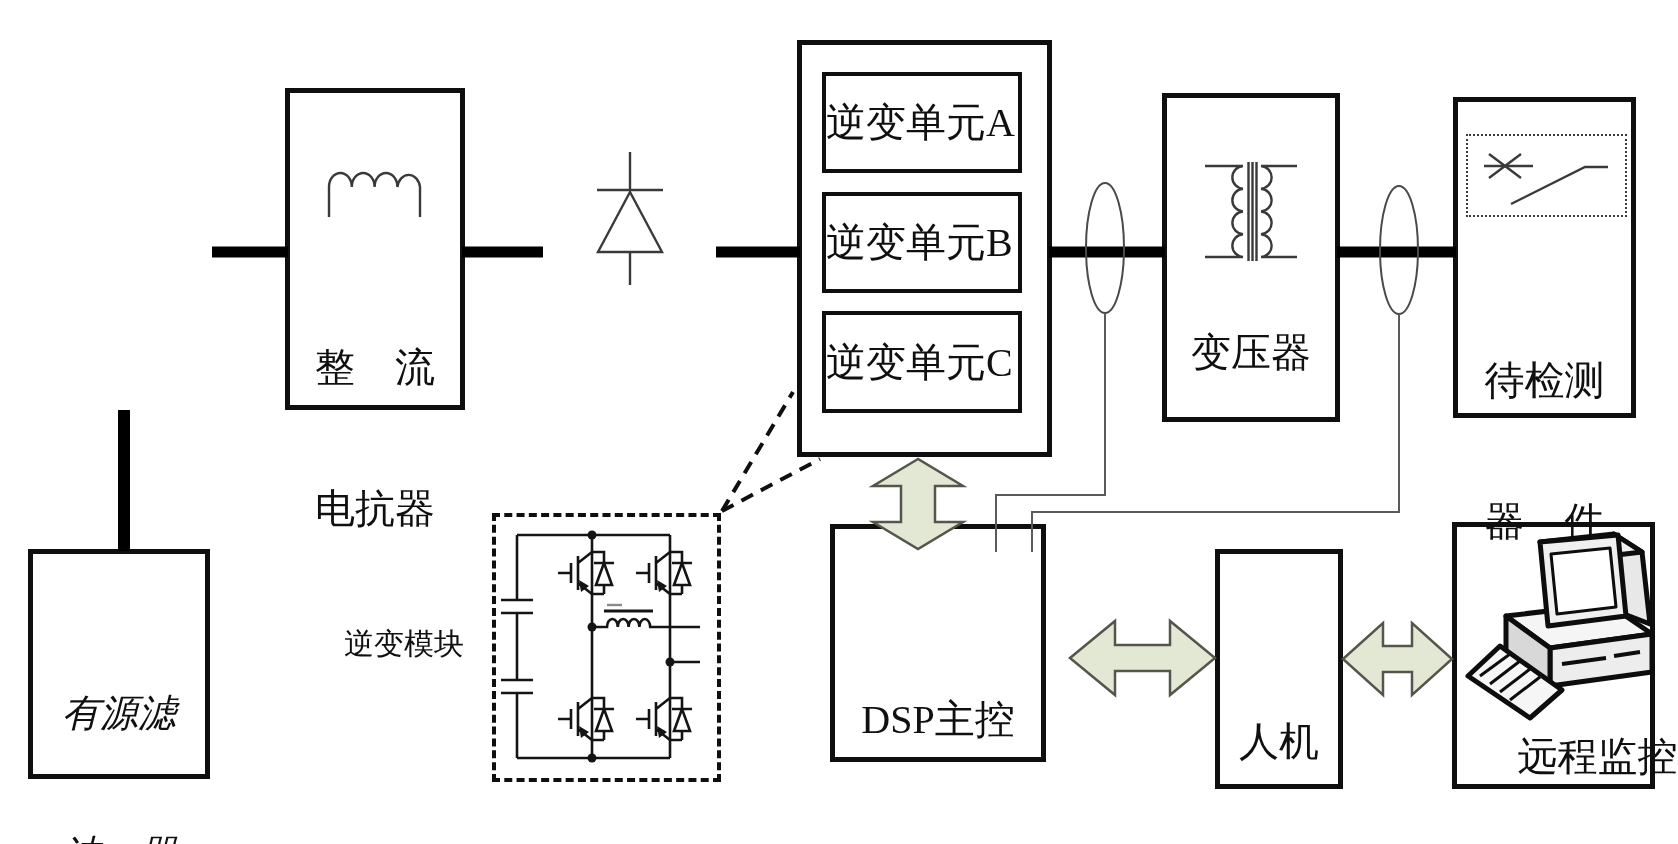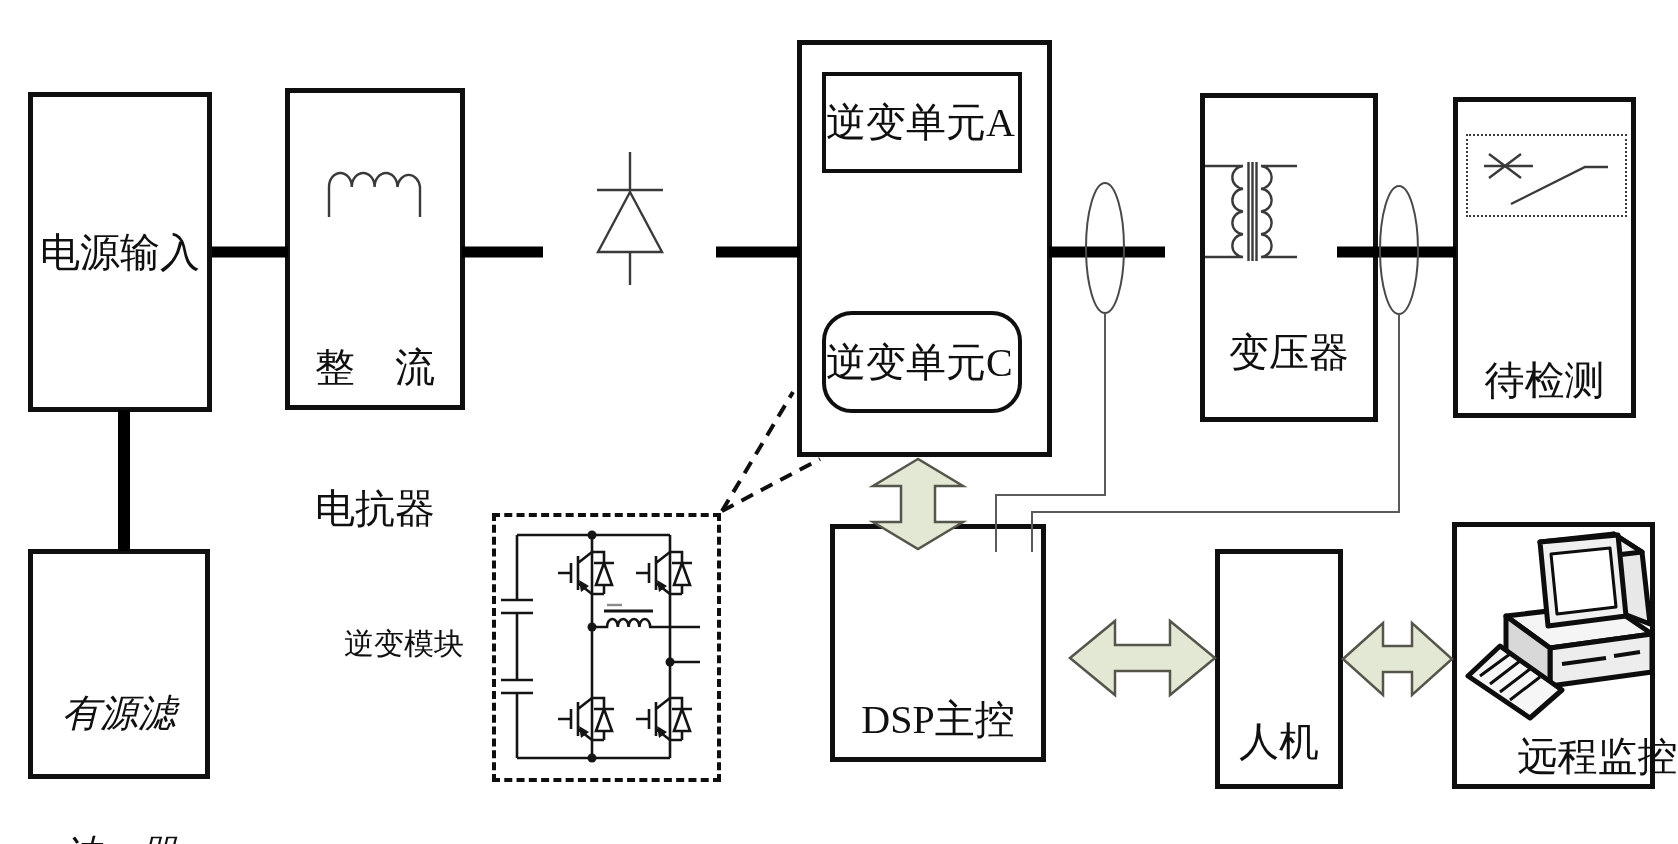--- a/index.html
+++ b/index.html
@@ -24,49 +24,50 @@
   .circline{stroke:#141414;stroke-width:2.6;fill:none;}
   .arrow{fill:#e3e8d4;stroke:#55554b;stroke-width:2.5;stroke-linejoin:miter;}
   .dashray{stroke:#0f0f0f;stroke-width:4;stroke-dasharray:13 9;}
   .sensor{fill:none;stroke:#4a4a4a;stroke-width:2;}
 </style>
 </head>
 <body>
 
 <div class="canvas">
 
-  <div class="box" style="left:28px;top:92px;width:184px;height:320px;">
-    <div class="center-label">电源输入</div>
-  </div>
 
   <div class="box" style="left:285px;top:88px;width:180px;height:322px;">
     <div class="tblock" style="top:157px;">
       <div>整　流</div>
       <div>电抗器</div>
     </div>
   </div>
 
 
   <div class="box" style="left:797px;top:40px;width:255px;height:417px;">
     <div class="inner-box" style="left:20px;top:27px;width:200px;height:101px;">
       <span>逆变单元A</span>
     </div>
-    <div class="inner-box" style="left:20px;top:266px;width:200px;height:102px;border-radius:30px;">
+    <div class="inner-box" style="left:20px;top:147px;width:200px;height:101px;">
+      <span>逆变单元B</span>
+    </div>
+    <div class="inner-box" style="left:20px;top:266px;width:200px;height:102px;">
       <span>逆变单元C</span>
     </div>
   </div>
 
-  <div class="box" style="left:1162px;top:93px;width:178px;height:329px;margin-left:38px;">
+  <div class="box" style="left:1162px;top:93px;width:178px;height:329px;">
     <div class="tblock" style="top:231px;">变压器</div>
   </div>
 
   <div class="box" style="left:1453px;top:97px;width:183px;height:321px;">
     <div style="position:absolute;left:8px;top:32px;width:157px;height:79px;border:2px dotted #3a3a3a;"></div>
     <div class="tblock" style="top:161px;">
       <div>待检测</div>
+      <div>器　件</div>
     </div>
   </div>
 
   <div class="box" style="left:28px;top:549px;width:182px;height:230px;font-style:italic;">
     <div class="tblock small" style="top:42px;line-height:47px;">
       <div>有源滤</div>
       <div>波　器</div>
       
     </div>
   </div>

